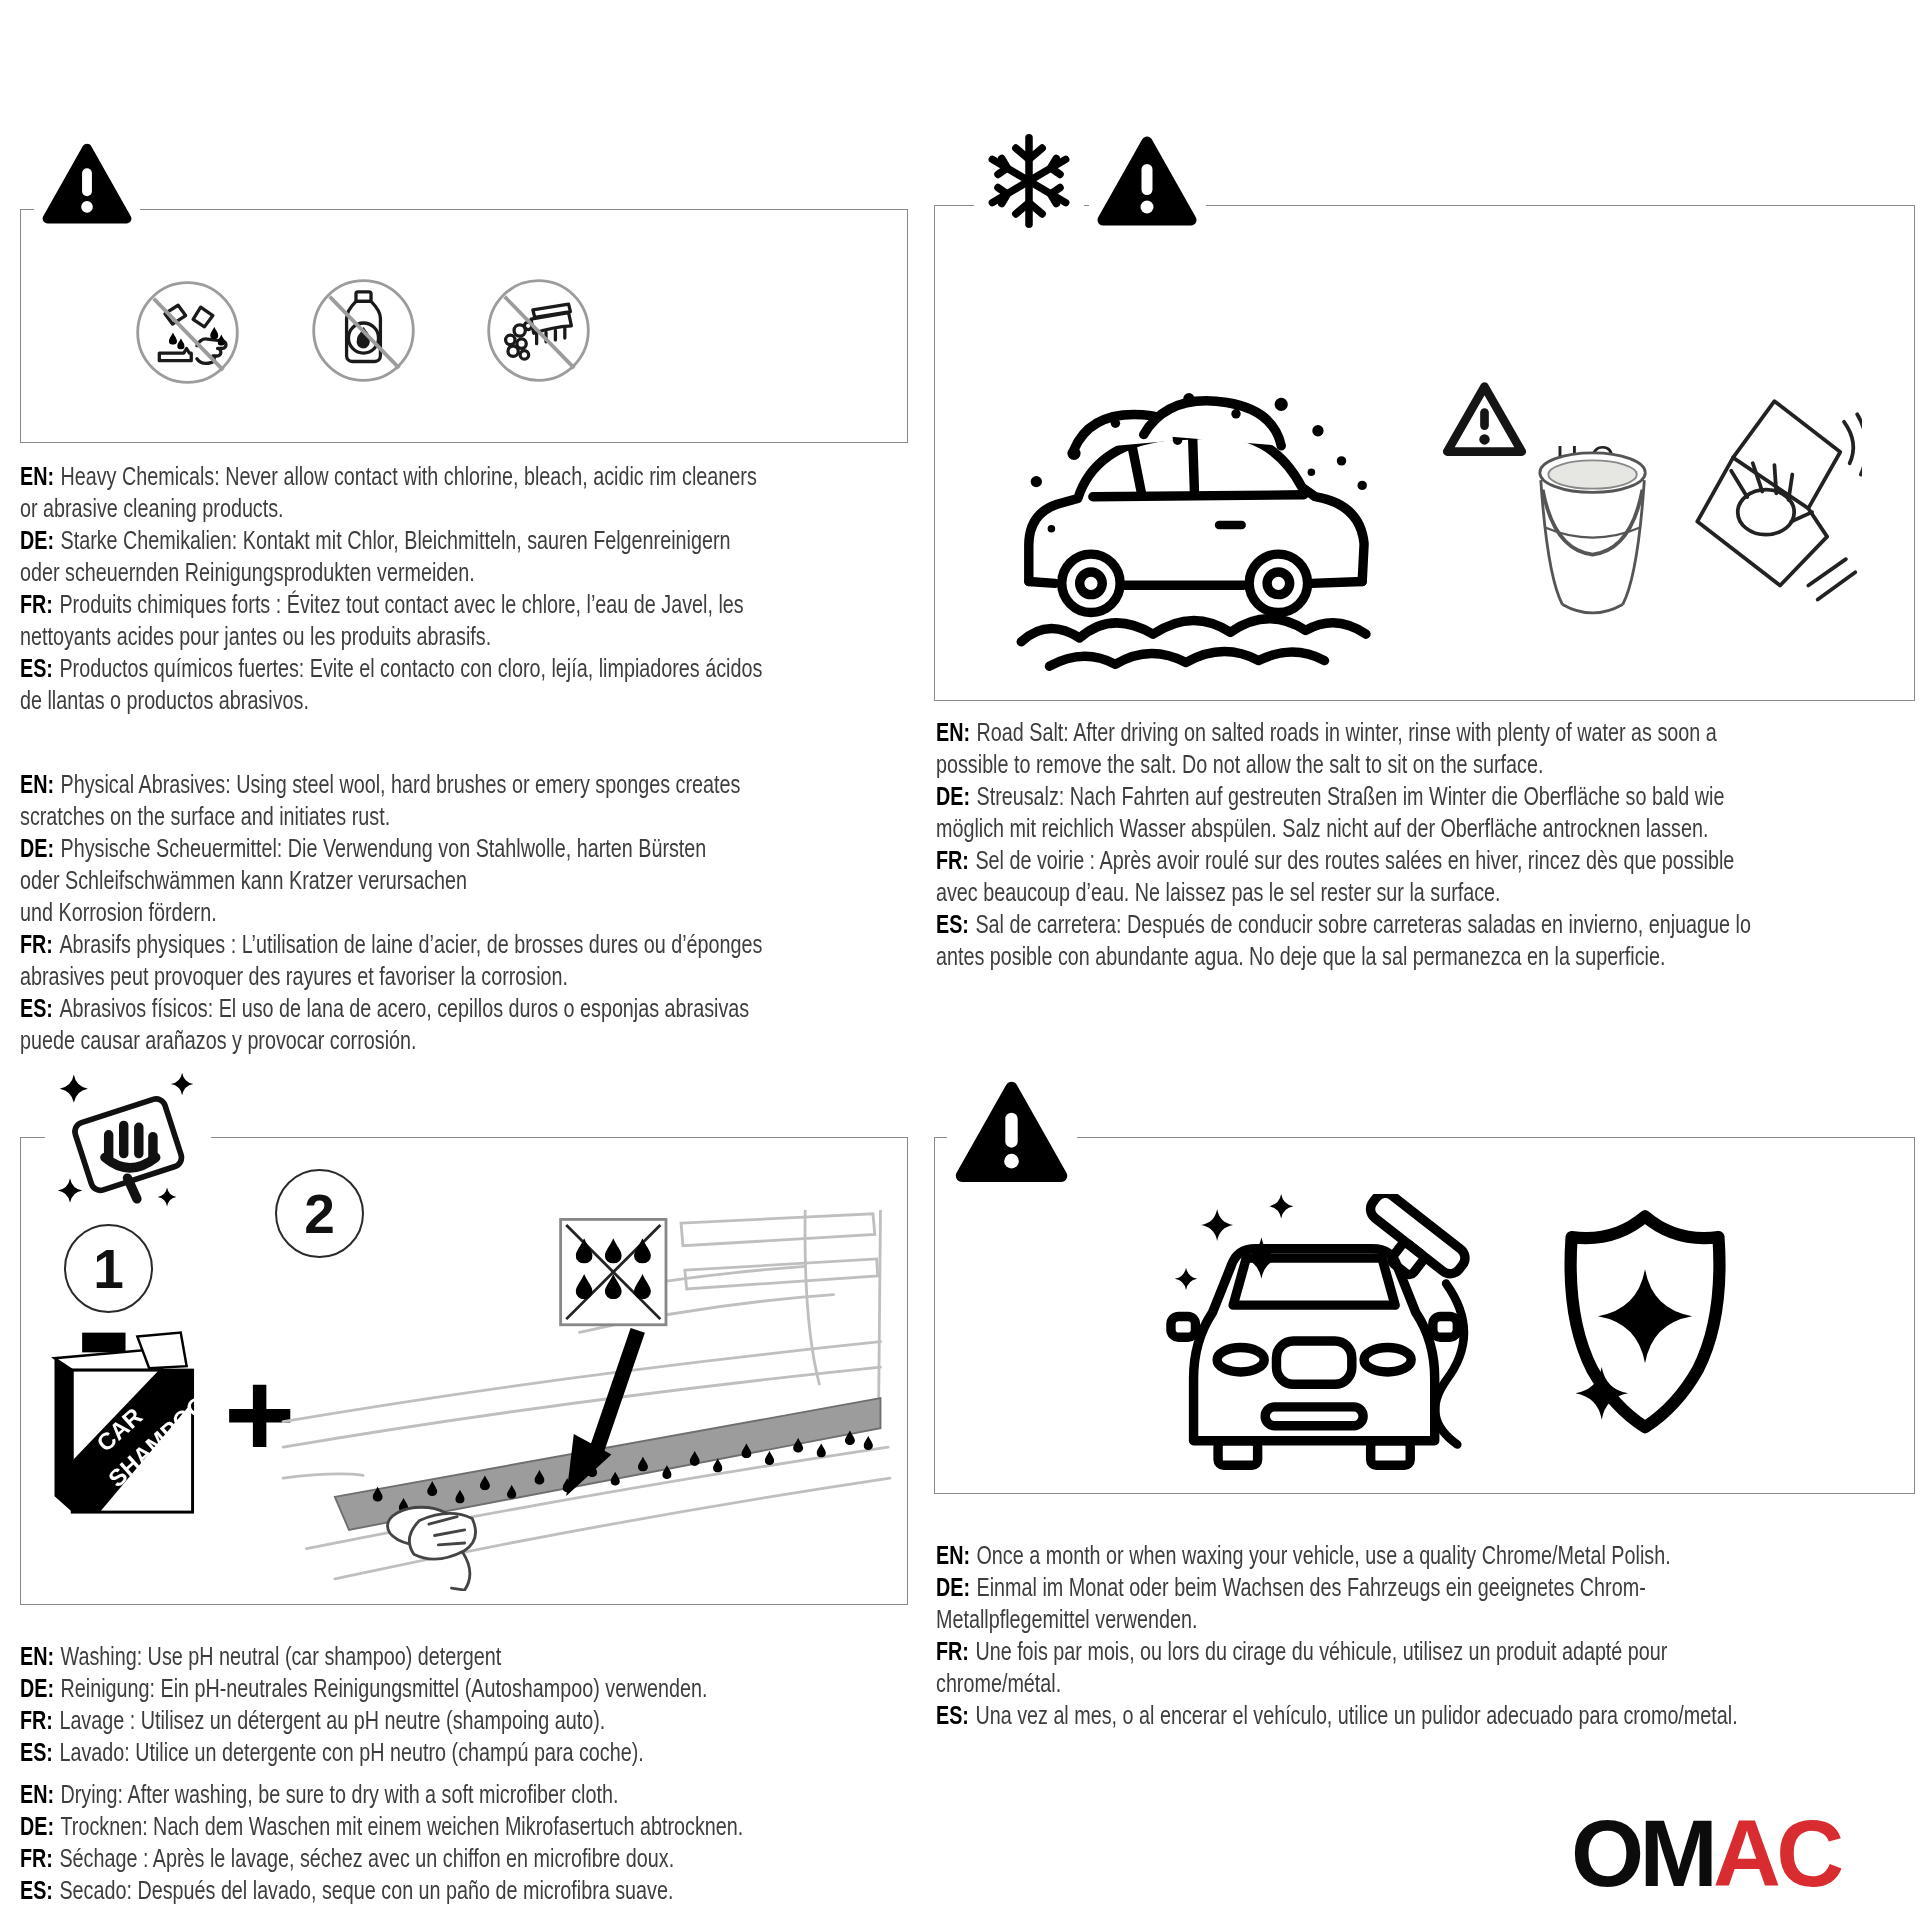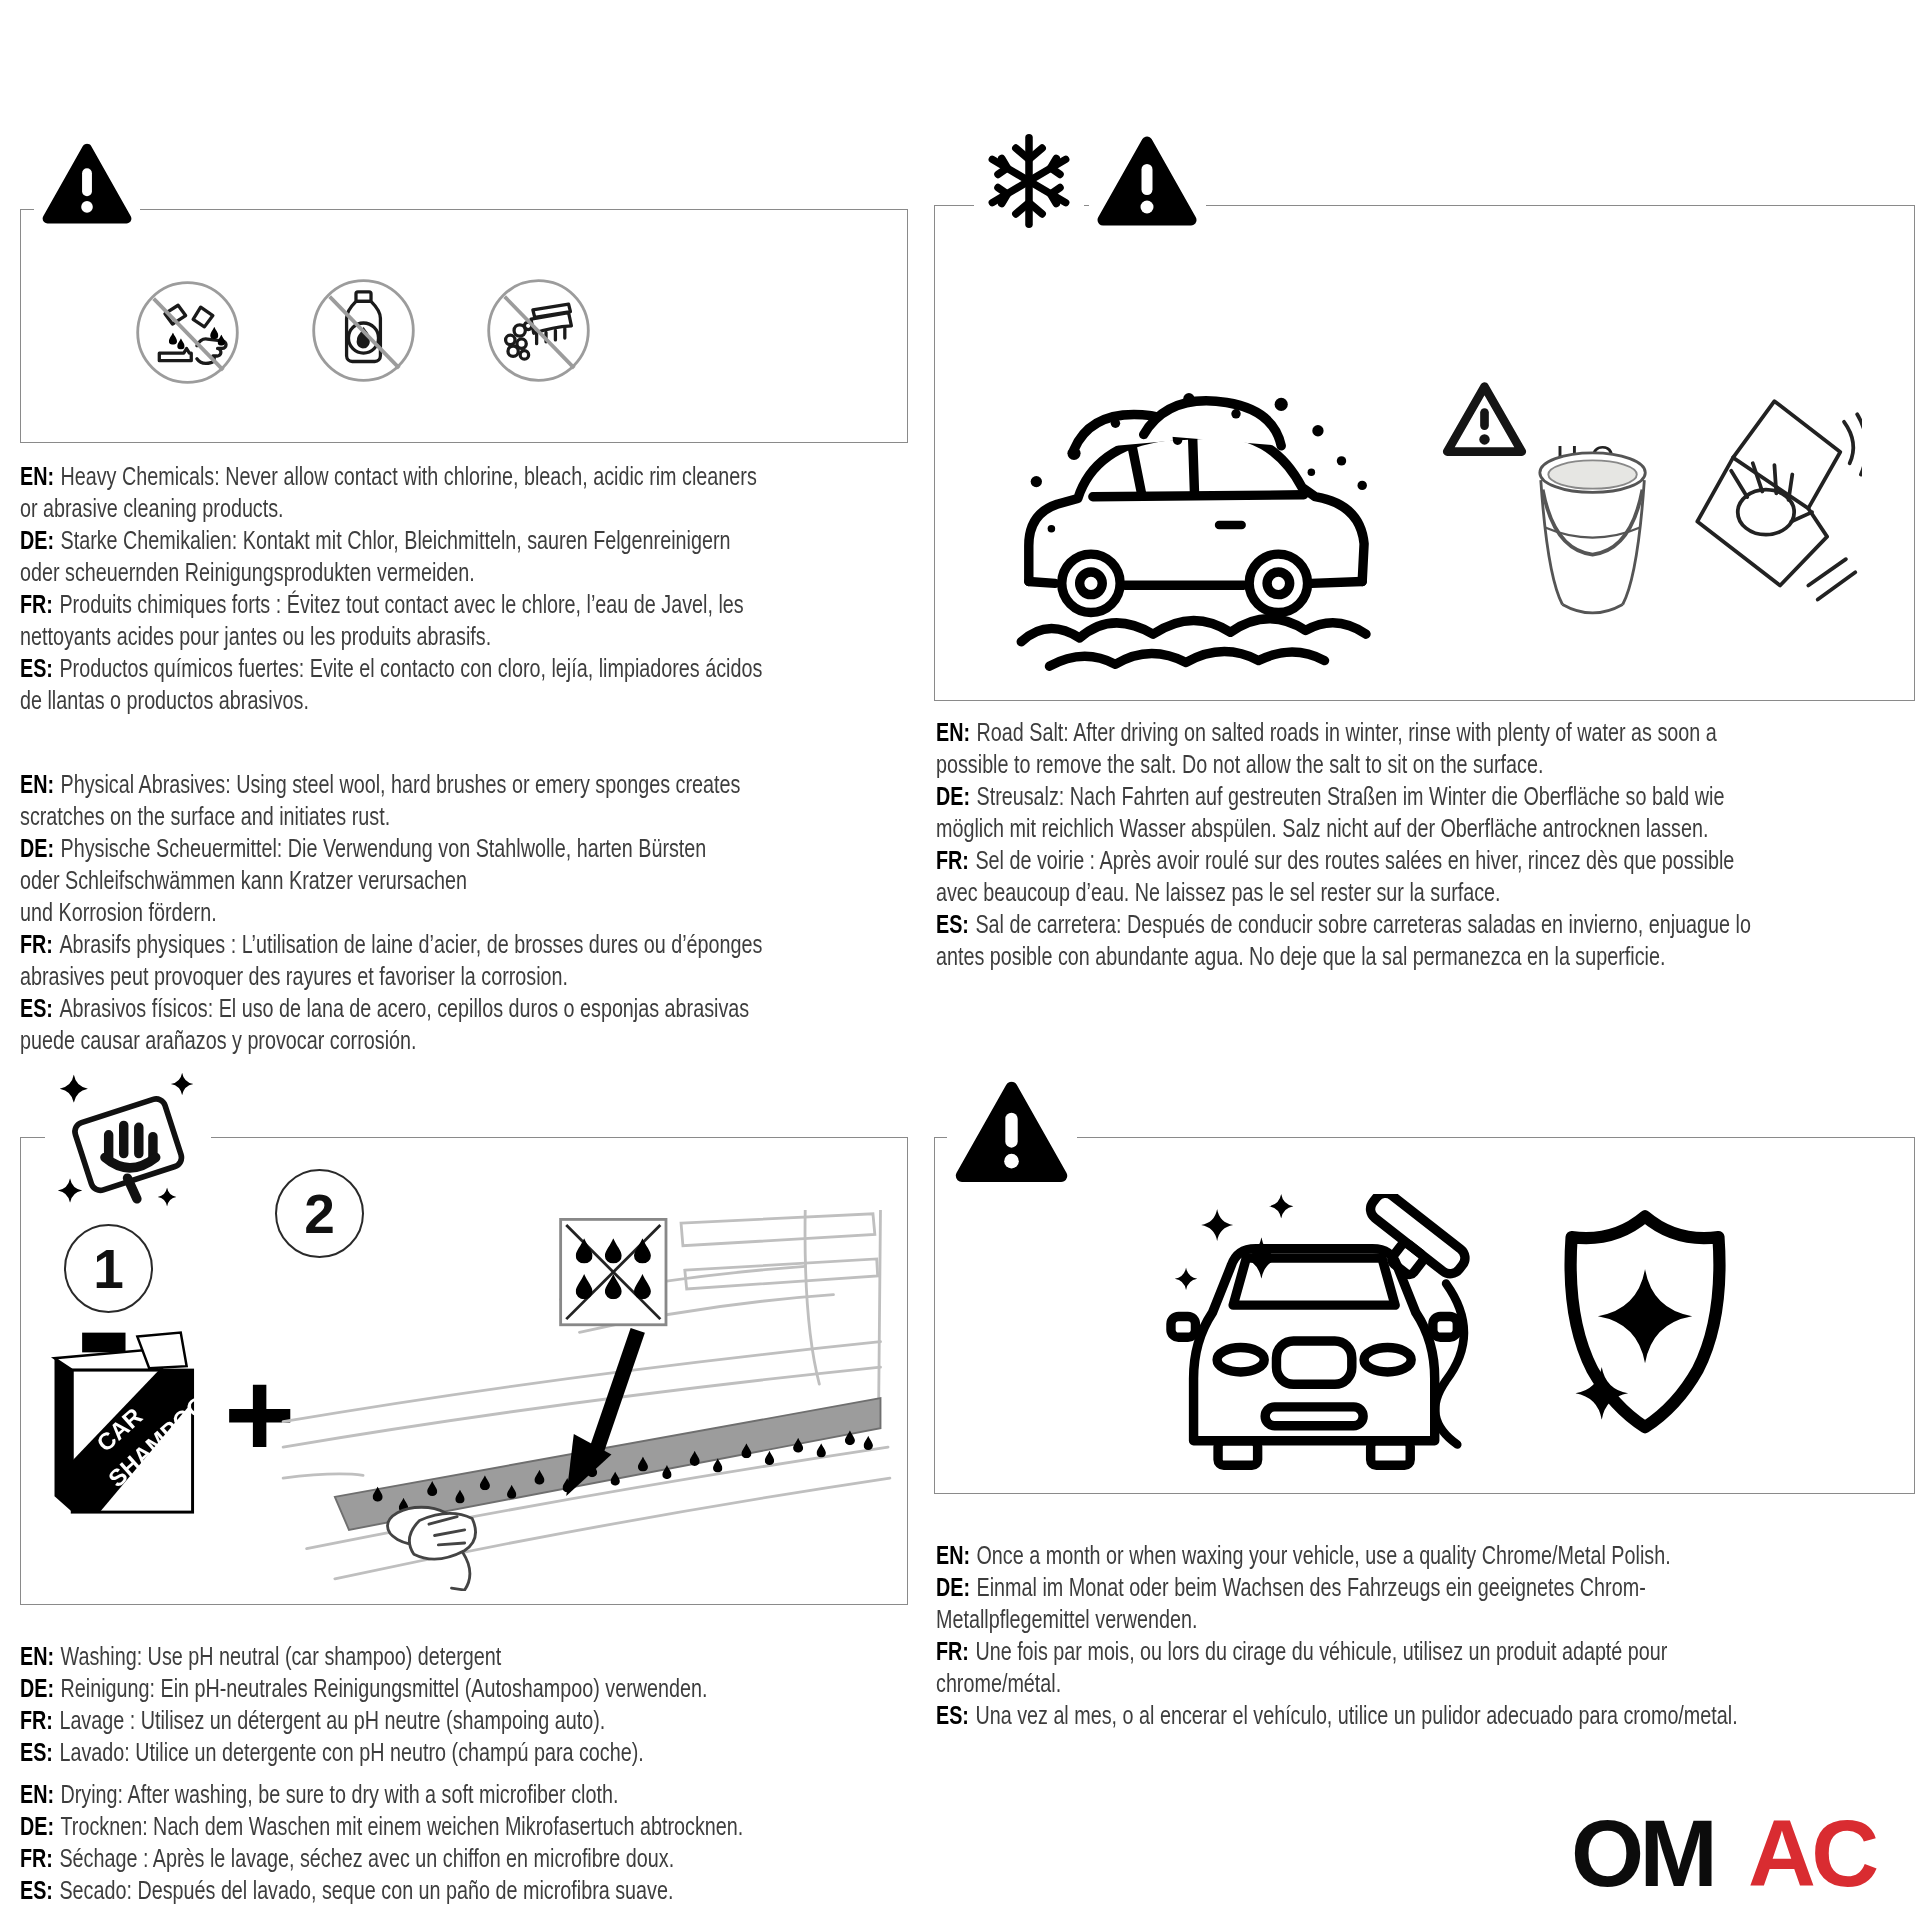--- a/index.html
+++ b/index.html
@@ -413,17 +413,17 @@
 
   <div class="tline"><span class="lbl">EN:</span><span class="txt">Once a month or when waxing your vehicle, use a quality Chrome/Metal Polish.</span></div>
       <div class="tline"><span class="lbl">DE:</span><span class="txt">Einmal im Monat oder beim Wachsen des Fahrzeugs ein geeignetes Chrom-</span></div>
       <div class="tline"><span class="lbl"></span><span class="txt">Metallpflegemittel verwenden.</span></div>
       <div class="tline"><span class="lbl">FR:</span><span class="txt">Une fois par mois, ou lors du cirage du véhicule, utilisez un produit adapté pour</span></div>
       <div class="tline"><span class="lbl"></span><span class="txt">chrome/métal.</span></div>
       <div class="tline"><span class="lbl">ES:</span><span class="txt">Una vez al mes, o al encerar el vehículo, utilice un pulidor adecuado para cromo/metal.</span></div>
     </div>
 
   <div class="logo">
-    <span class="om">OM</span><span class="ac" style="color: rgb(217, 44, 49); padding-left: 35px;">AC</span>
+    <span class="om">OM</span><span class="ac" style="color: rgb(217, 44, 49);">AC</span>
   </div>
 
 </div>
 
 
 </body></html>

